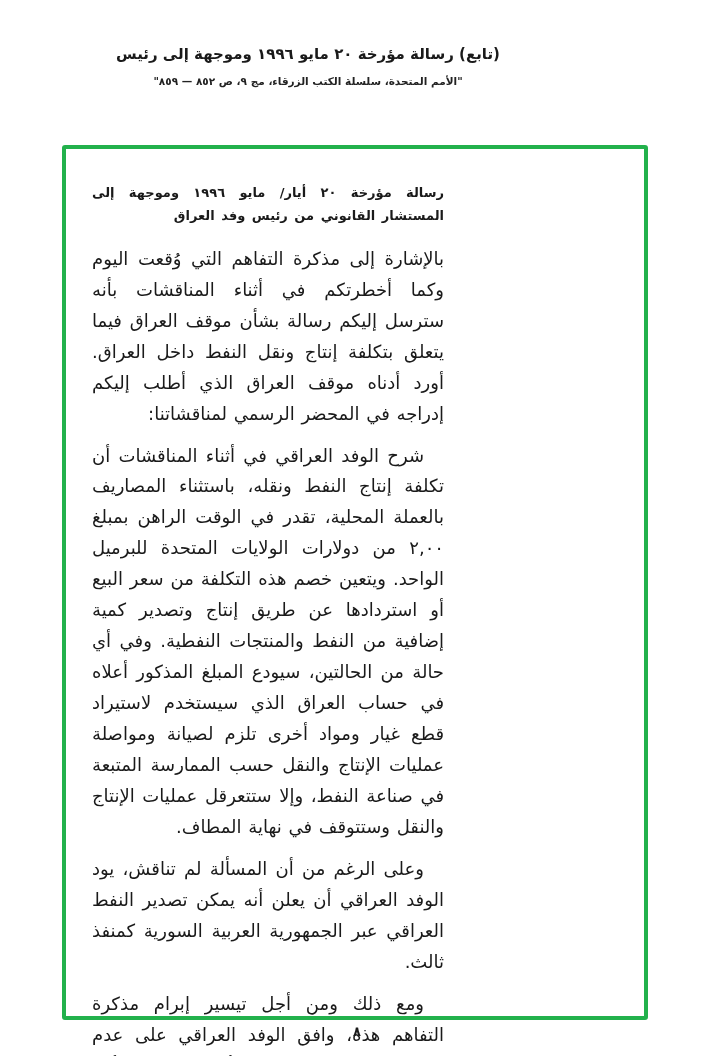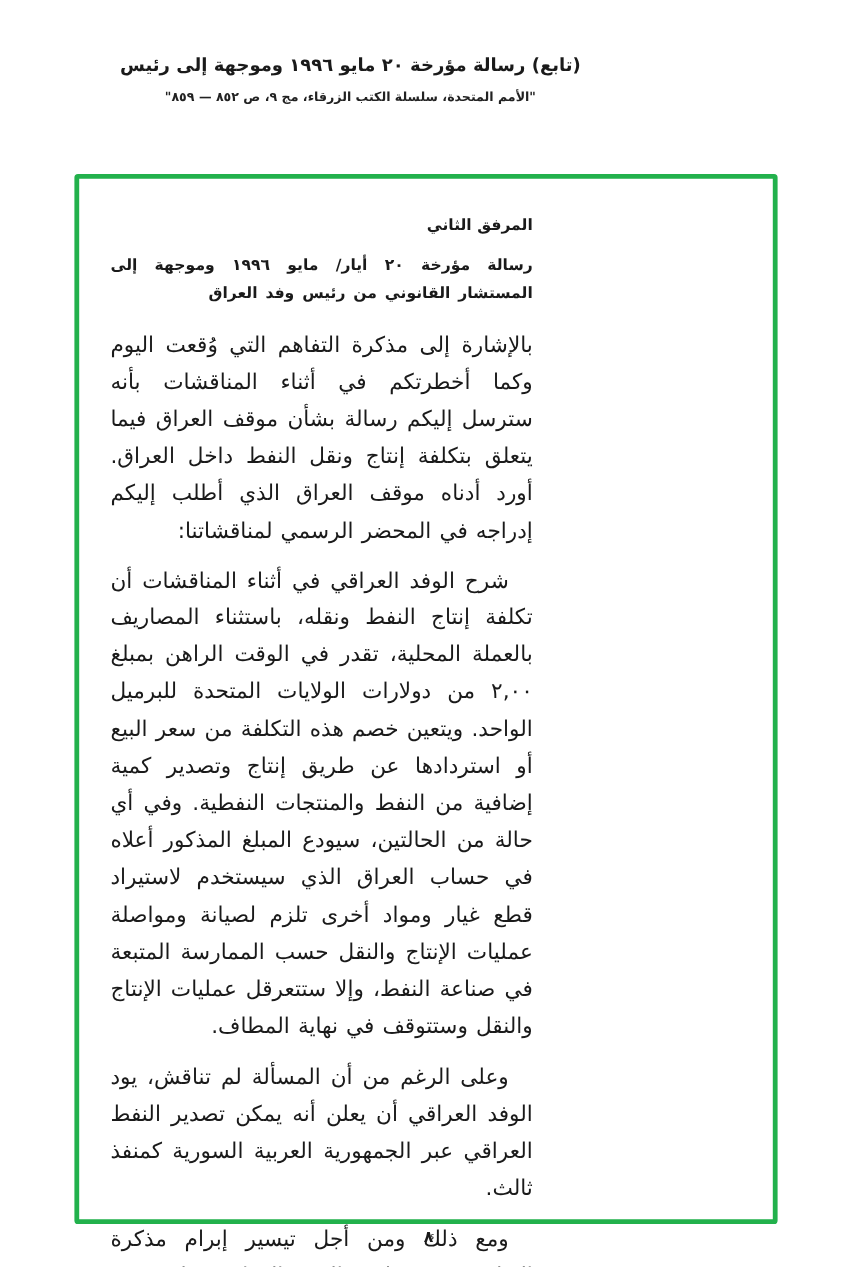--- a/index.html
+++ b/index.html
@@ -15,20 +15,21 @@
     color: #1a1a1a;
     overflow: hidden;
   }
   .doc-header {
     position: absolute;
     top: 40px;
     left: 0;
     width: 584px;
     text-align: center;
     direction: rtl;
+    padding-left: 16px;
   }
   .doc-header .h-line {
     font-size: 15px;
     font-weight: bold;
     line-height: 1.9;
     letter-spacing: 0.2px;
   }
   .doc-header .source-note {
     font-size: 10.5px;
     font-weight: bold;
@@ -112,21 +113,20 @@
 <body>
 
 <div class="doc-header">
   <div class="h-line">(تابع) رسالة مؤرخة ٢٠ مايو ١٩٩٦ وموجهة إلى رئيس</div>
   <div class="source-note">"الأمم المتحدة، سلسلة الكتب الزرقاء، مج ٩، ص ٨٥٢ — ٨٥٩"</div>
 </div>
 
 <div class="annex-box">
   <div class="annex-inner">
     <div class="annex-content">
-      <div class="annex-title">المرفق الثاني</div>
       <div class="annex-subtitle">رسالة مؤرخة ٢٠ أيار/ مايو ١٩٩٦ وموجهة إلى المستشار القانوني من رئيس وفد العراق</div>
 
       <p class="para">بالإشارة إلى مذكرة التفاهم التي وُقعت اليوم وكما أخطرتكم في أثناء المناقشات بأنه سترسل إليكم رسالة بشأن موقف العراق فيما يتعلق بتكلفة إنتاج ونقل النفط داخل العراق. أورد أدناه موقف العراق الذي أطلب إليكم إدراجه في المحضر الرسمي لمناقشاتنا:</p>
       <p class="para indent">شرح الوفد العراقي في أثناء المناقشات أن تكلفة إنتاج النفط ونقله، باستثناء المصاريف بالعملة المحلية، تقدر في الوقت الراهن بمبلغ ٢,٠٠ من دولارات الولايات المتحدة للبرميل الواحد. ويتعين خصم هذه التكلفة من سعر البيع أو استردادها عن طريق إنتاج وتصدير كمية إضافية من النفط والمنتجات النفطية. وفي أي حالة من الحالتين، سيودع المبلغ المذكور أعلاه في حساب العراق الذي سيستخدم لاستيراد قطع غيار ومواد أخرى تلزم لصيانة ومواصلة عمليات الإنتاج والنقل حسب الممارسة المتبعة في صناعة النفط، وإلا ستتعرقل عمليات الإنتاج والنقل وستتوقف في نهاية المطاف.</p>
       <p class="para indent">وعلى الرغم من أن المسألة لم تناقش، يود الوفد العراقي أن يعلن أنه يمكن تصدير النفط العراقي عبر الجمهورية العربية السورية كمنفذ ثالث.</p>
       <p class="para indent">ومع ذلك ومن أجل تيسير إبرام مذكرة التفاهم هذه، وافق الوفد العراقي على عدم الإصرار على قبول وفد الأمانة العامة للأمم المتحدة لموقفه في هذه المرحلة ووافق على إدراجه في رسالة مستقلة موجهة إلى رئيس وفد الأمانة العامة للأمم المتحدة للنظر فيها في أثناء أي مناقشات تجرى في المستقبل.</p>
 
       <div class="signature-block">
         <div class="signature-name">(توقيع) عبد الأمير الأنباري</div>
         <div>السفير</div>

